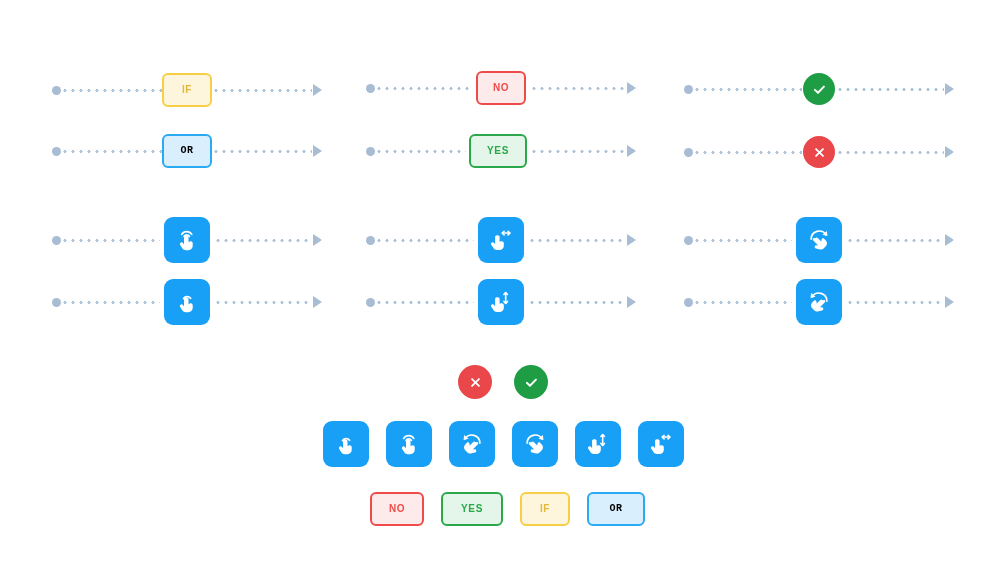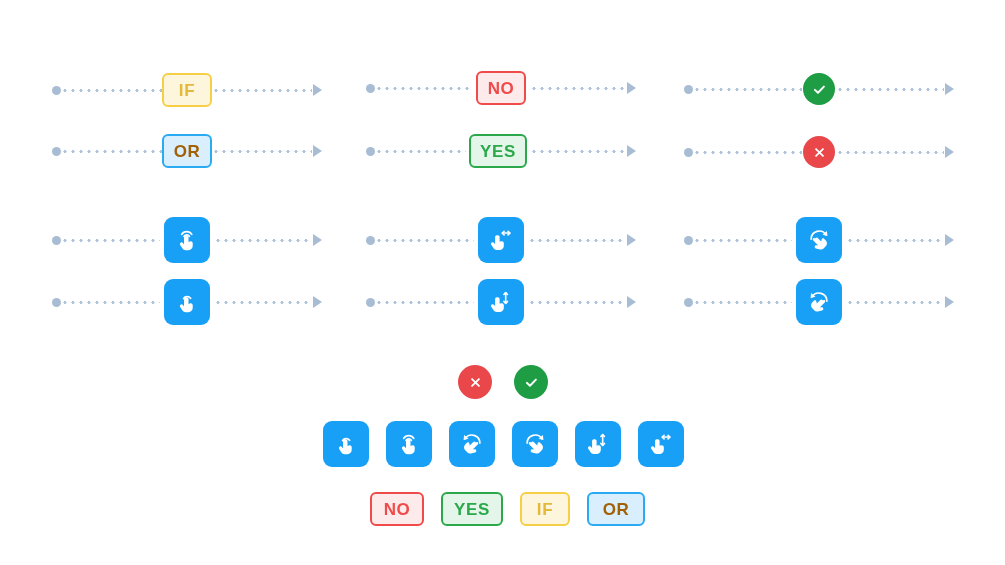--- a/index.html
+++ b/index.html
@@ -66,37 +66,37 @@
   }
 
   
   .badge {
     box-sizing: border-box;
     border-radius: 6px;
     border: 2px solid #cccccc;
     display: flex;
     align-items: center;
     justify-content: center;
-    font-size: 17px;
+    font-size: 10px;
     font-weight: bold;
     letter-spacing: 0.6px;
     line-height: 1;
     background: #fff;
     color: #555;
   }
   .badge.size-row {
     width: 50px;
     height: 34px;
   }
   .badge.size-pal {
     width: 54px;
     height: 34px;
   }
   .badge-if    { border-color: #f7cf46; background: #fdf6dd; color: #e3b93c; }
-  .badge-or    { border-color: #29aaf2; background: #daeffd; color: #a16207; }
+  .badge-or    { border-color: #29aaf2; background: #daeffd; color: #000000; font-family: Liberation Mono, monospace; }
   .badge-no    { border-color: #ef4b4b; background: #fdeaea; color: #ef4b4b; }
   .badge-yes   { border-color: #2aa84a; background: #e4f5e9; color: #2aa84a; text-align: center; }
 
   
   .circle {
     border-radius: 50%;
     display: flex;
     align-items: center;
     justify-content: center;
   }

